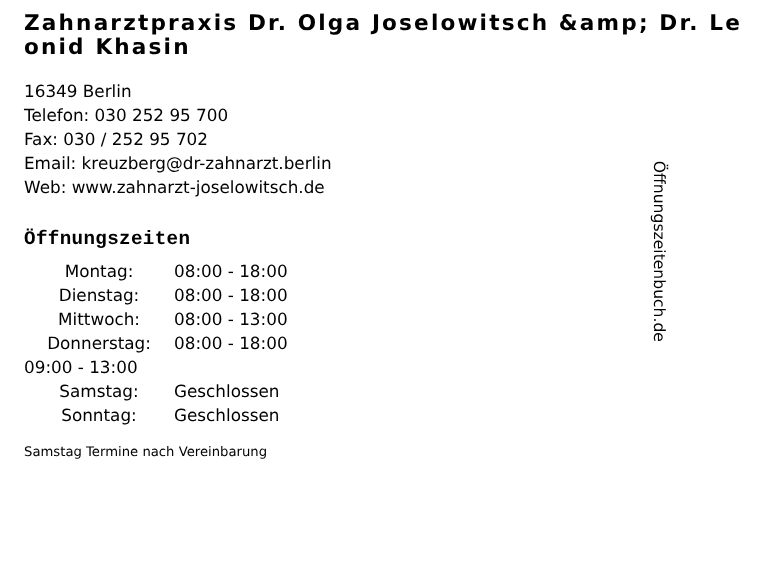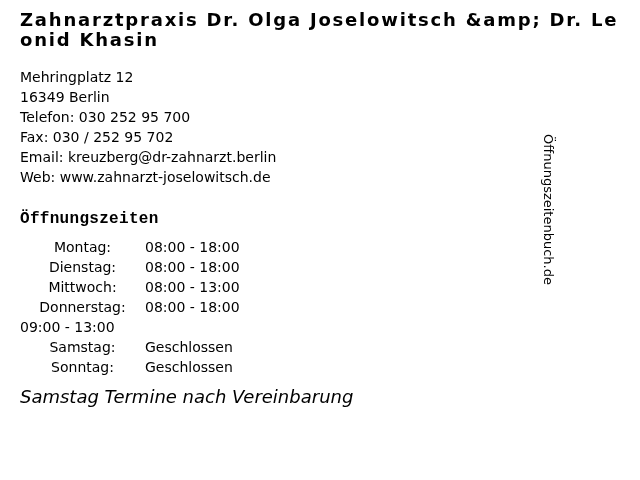--- a/index.html
+++ b/index.html
@@ -46,44 +46,42 @@
   .hours-row { display: flex; }
   .day-label {
     width: 125px;
     flex: 0 0 125px;
     text-align: center;
   }
   .time-value { flex: 1; }
   .more-info-heading { margin-top: 20px; }
   .more-info-text {
     margin-top: 10px;
-    font-size: 18px;
+    font-size: 11px;
     line-height: 20px;
-    font-style: italic;
   }
   .watermark {
     position: absolute;
     top: 134px;
     right: 5px;
     writing-mode: vertical-rl;
     text-orientation: mixed;
     font-size: 13px;
     color: #000000;
     white-space: nowrap;
   }
 </style>
 </head>
 <body>
 
 <div class="page">
 
   <h1 class="title">Zahnarztpraxis Dr. Olga Joselowitsch &amp;amp; Dr. Leonid Khasin</h1>
 
   <div class="contact-block">
-    <div>Mehringplatz 12</div>
     <div>16349 Berlin</div>
     <div>Telefon: 030 252 95 700</div>
     <div>Fax: 030 / 252 95 702</div>
     <div>Email: kreuzberg@dr-zahnarzt.berlin</div>
     <div>Web: www.zahnarzt-joselowitsch.de</div>
   </div>
 
   <h2 class="section-heading hours-heading">Öffnungszeiten</h2>
 
   <div class="hours-table">

